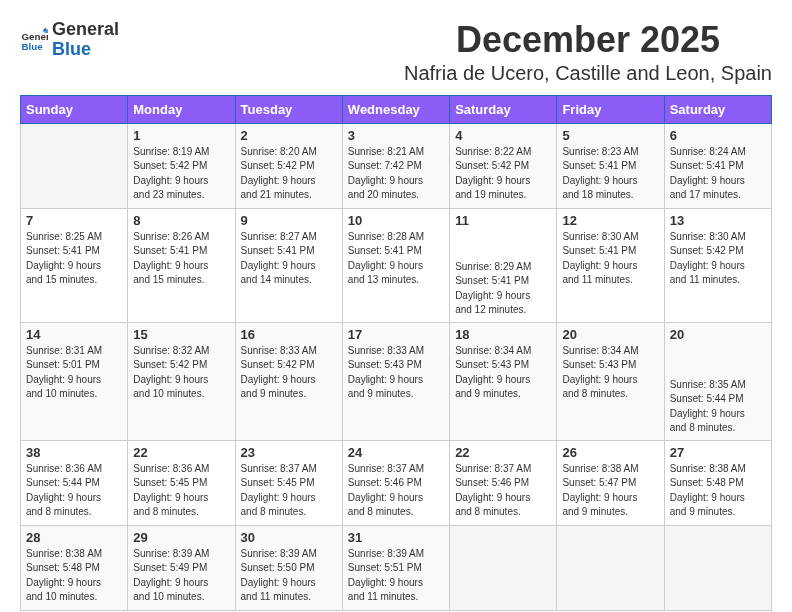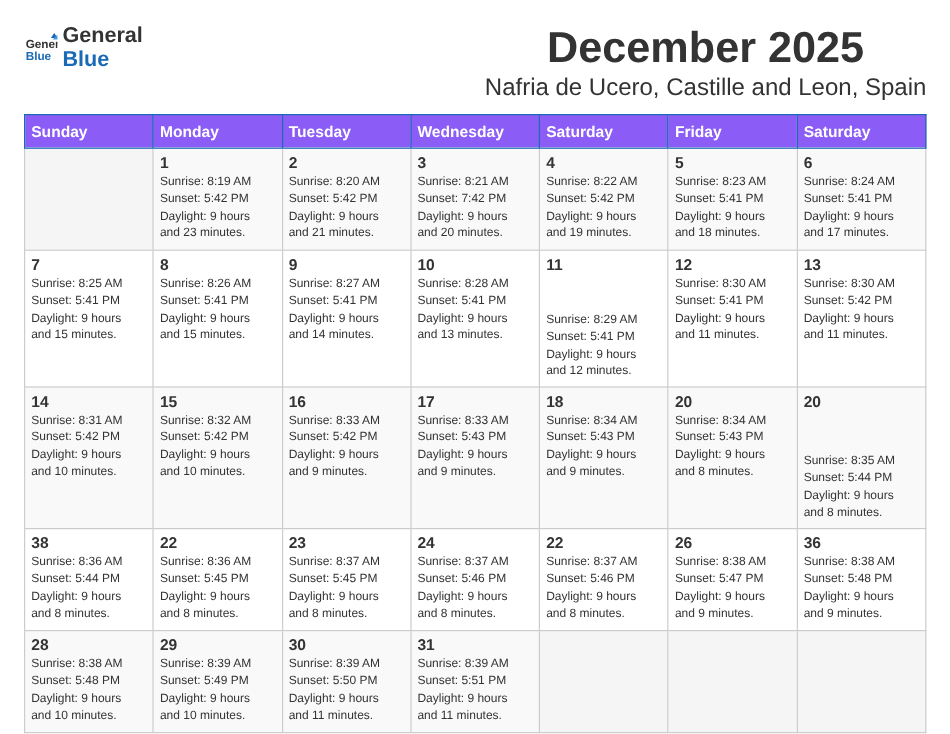--- a/index.html
+++ b/index.html
@@ -222,21 +222,21 @@
           <div class="day-info" style="white-space: pre-line;">Sunrise: 8:30 AM
 Sunset: 5:42 PM
 Daylight: 9 hours
 and 11 minutes.</div>
         </td>
       </tr>
       <tr>
         <td>
           <span class="day-number">14</span>
           <div class="day-info" style="white-space: pre-line;">Sunrise: 8:31 AM
-Sunset: 5:42 PM
+Sunset: 5:01 PM
 Daylight: 9 hours
 and 10 minutes.</div>
         </td>
         <td>
           <span class="day-number">15</span>
           <div class="day-info" style="white-space: pre-line;">Sunrise: 8:32 AM
 Sunset: 5:42 PM
 Daylight: 9 hours
 and 10 minutes.</div>
         </td>
@@ -313,21 +313,21 @@
 and 8 minutes.</div>
         </td>
         <td>
           <span class="day-number">26</span>
           <div class="day-info" style="white-space: pre-line;">Sunrise: 8:38 AM
 Sunset: 5:47 PM
 Daylight: 9 hours
 and 9 minutes.</div>
         </td>
         <td>
-          <span class="day-number">36</span>
+          <span class="day-number">27</span>
           <div class="day-info" style="white-space: pre-line;">Sunrise: 8:38 AM
 Sunset: 5:48 PM
 Daylight: 9 hours
 and 9 minutes.</div>
         </td>
       </tr>
       <tr>
         <td>
           <span class="day-number">28</span>
           <div class="day-info" style="white-space: pre-line;">Sunrise: 8:38 AM

